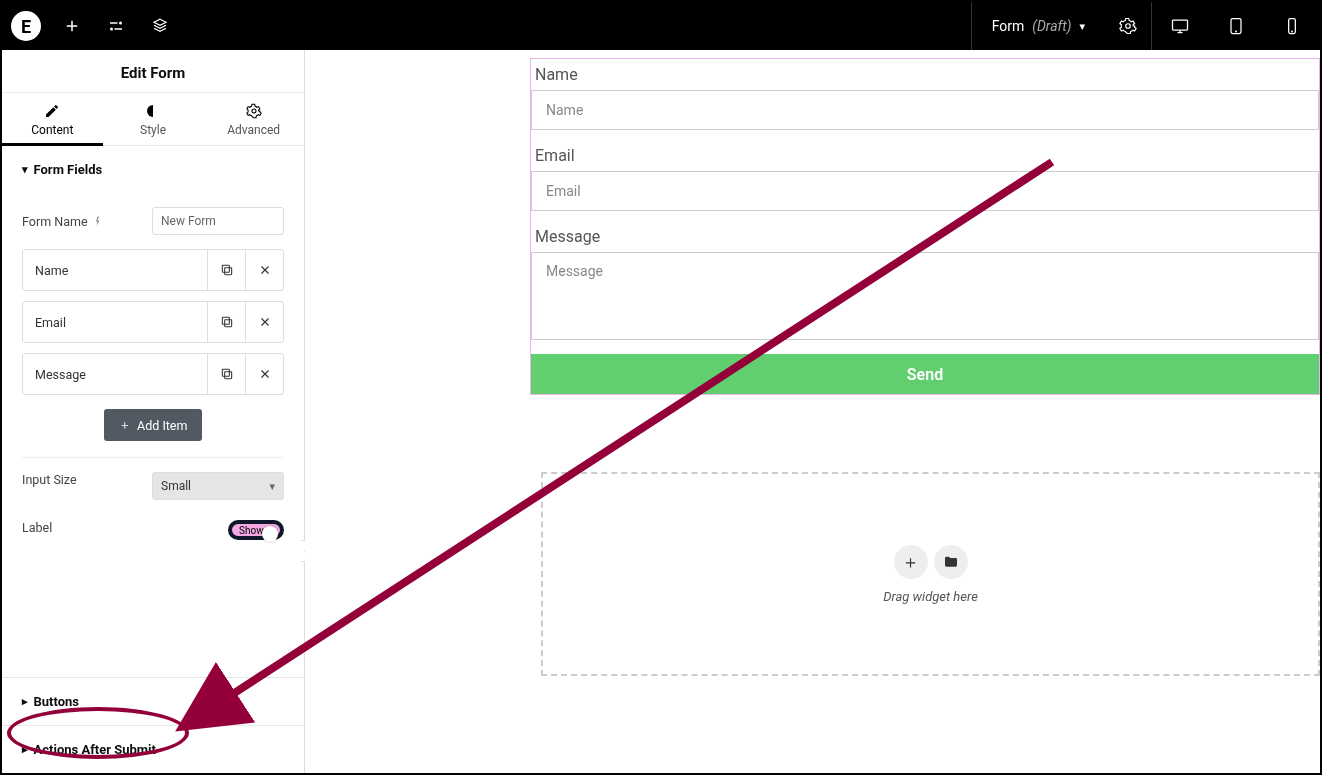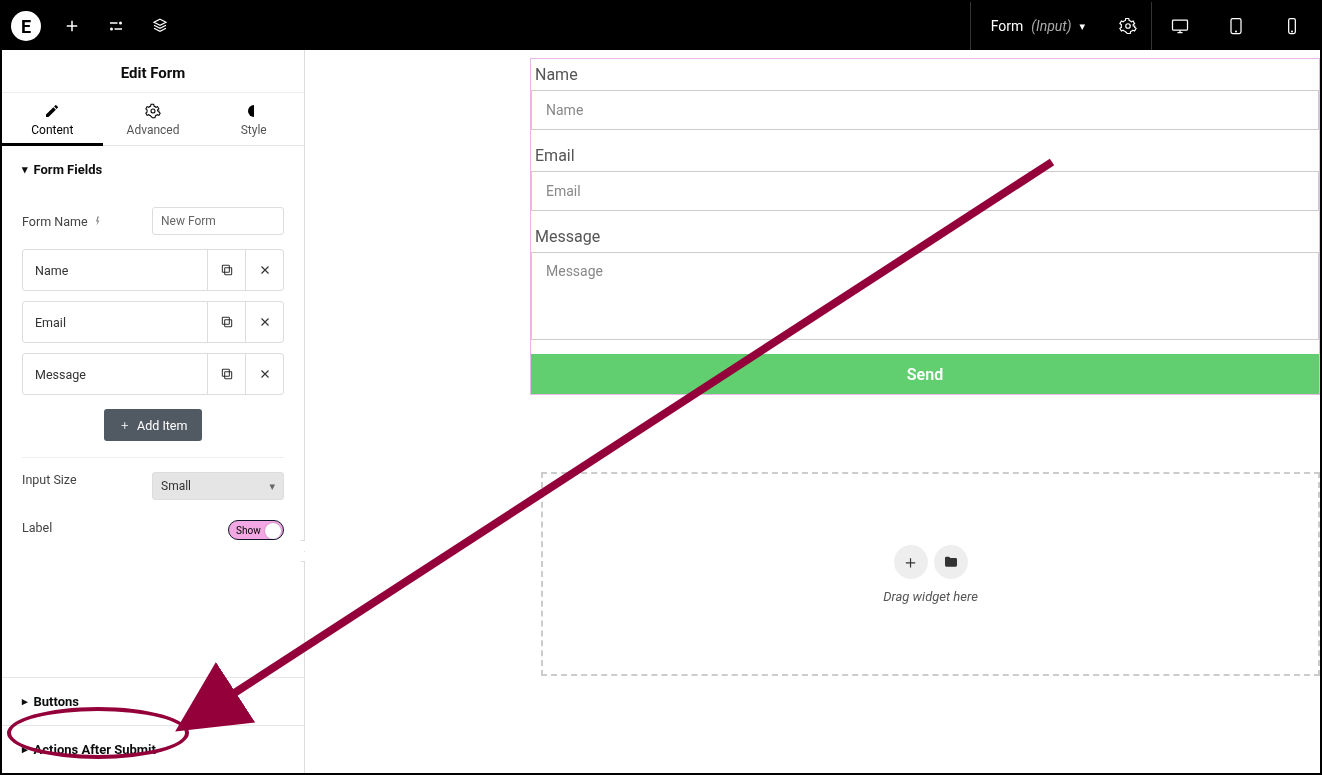--- a/index.html
+++ b/index.html
@@ -46,21 +46,21 @@
   .field-item { display:flex; border:1px solid #ddd; border-radius:3px; height:42px; margin-bottom:10px; align-items:center; }
   .field-item .fname { flex:1; padding:0 12px; font-size:12.5px; color:#333; }
   .field-item .fbtn { width:38px; height:100%; border-left:1px solid #ddd; display:flex; align-items:center; justify-content:center; cursor:pointer; color:#333; }
   .field-item .fbtn svg { width:14px; height:14px; }
 
   .add-item { display:flex; align-items:center; justify-content:center; gap:6px; background:#515962; color:#fff; font-size:12.5px; height:32px; width:98px; border-radius:3px; margin:0 auto 16px; cursor:pointer;}
   .divider { height:1px; background:#eee; margin:6px 0 14px; }
 
   .toggle { width:56px; height:20px; border-radius:10px; position:relative; display:flex; align-items:center; font-size:10px; cursor:pointer;}
   .toggle .knob { width:16px; height:16px; background:#fff; border-radius:50%; position:absolute; top:2px; box-shadow:0 0 2px rgba(0,0,0,.3);}
-  .toggle.on { background:#f3a8e3; border:1px solid #0f172a; justify-content:flex-start; padding-left:7px; color:#000;}
+  .toggle.on { background:#f3a8e3; border:4px solid #0f172a; justify-content:flex-start; padding-left:7px; color:#000;}
   .toggle.on .knob { right:2px; }
   .toggle.off { background:#e8e8e8; border:1px solid #d6d6d6; justify-content:flex-end; padding-right:7px; color:#666;}
   .toggle.off .knob { left:2px; }
 
   .side-collapse-nub { position:absolute; right:-9px; top:490px; width:12px; height:22px; background:#fff; border:1px solid #ddd; border-left:none; border-radius:0 3px 3px 0; display:flex; align-items:center; justify-content:center; font-size:9px; color:#888; cursor:pointer;}
 
   
   .canvas { flex:1; position:relative; background:#fff; overflow:hidden;}
   .form-preview { position:absolute; left:225px; right:0; top:8px; border:1px solid #e9b6e9; }
   .fp-field { padding:4px 0 10px; }
@@ -99,21 +99,21 @@
     </div>
     <div class="tb-btn">
       <svg viewBox="0 0 24 24">
           <path d="M12 3l8 4-8 4-8-4 8-4zm-8 8l8 4 8-4M4 15l8 4 8-4" fill="none" stroke="#fff" stroke-width="1.6"></path>
         </svg>
     </div>
   </div>
   <div class="topbar-right">
     <div class="doc-title">
       <span>Form</span>
-      <span class="draft">(Input)</span>
+      <span class="draft">(Draft)</span>
       <span style="font-size:11px">▾</span>
     </div>
     <div class="gear-wrap">
       <svg width="18" height="18" viewBox="0 0 24 24" fill="none" stroke="#fff" stroke-width="1.6">
           <circle cx="12" cy="12" r="3"></circle>
           <path d="M19 12a7 7 0 00-.2-1.7l2-1.5-2-3.4-2.3 1a7 7 0 00-2.9-1.7L13 2h-4l-.6 2.7a7 7 0 00-2.9 1.7l-2.3-1-2 3.4 2 1.5A7 7 0 003 12c0 .6.1 1.1.2 1.7l-2 1.5 2 3.4 2.3-1a7 7 0 002.9 1.7L11 22h4l.6-2.7a7 7 0 002.9-1.7l2.3 1 2-3.4-2-1.5c.1-.6.2-1.1.2-1.7z"></path>
         </svg>
     </div>
     <div class="device-btns">
       <div class="device-btn active">
@@ -143,31 +143,31 @@
   <div class="sidebar">
     <div class="panel-title">Edit Form</div>
     <div class="tabs">
       <div class="tab active">
         <svg class="ticon" viewBox="0 0 24 24">
             <path d="M3 17.25V21h3.75L17.81 9.94l-3.75-3.75L3 17.25zM20.71 7.04a1 1 0 000-1.41l-2.34-2.34a1 1 0 00-1.41 0l-1.83 1.83 3.75 3.75 1.83-1.83z" fill="#000"></path>
           </svg>
         <span>Content</span>
       </div>
       <div class="tab">
+        <svg class="ticon" viewBox="0 0 24 24">
+            <path d="M12 3a9 9 0 100 18V3z" fill="#000"></path>
+          </svg>
+        <span>Style</span>
+      </div>
+      <div class="tab">
         <svg class="ticon" viewBox="0 0 24 24" fill="none" stroke="#000" stroke-width="1.6">
             <circle cx="12" cy="12" r="3"></circle>
             <path d="M19 12a7 7 0 00-.2-1.7l2-1.5-2-3.4-2.3 1a7 7 0 00-2.9-1.7L13 2h-4l-.6 2.7a7 7 0 00-2.9 1.7l-2.3-1-2 3.4 2 1.5A7 7 0 003 12c0 .6.1 1.1.2 1.7l-2 1.5 2 3.4 2.3-1a7 7 0 002.9 1.7L11 22h4l.6-2.7a7 7 0 002.9-1.7l2.3 1 2-3.4-2-1.5c.1-.6.2-1.1.2-1.7z"></path>
           </svg>
         <span>Advanced</span>
-      </div>
-      <div class="tab">
-        <svg class="ticon" viewBox="0 0 24 24">
-            <path d="M12 3a9 9 0 100 18V3z" fill="#000"></path>
-          </svg>
-        <span>Style</span>
       </div>
     </div>
 
     <div class="sec-header">
       <span class="caret">▾</span>
       <span>Form Fields</span>
     </div>
 
     <div class="section-body">
       <div class="ctrl-row">

